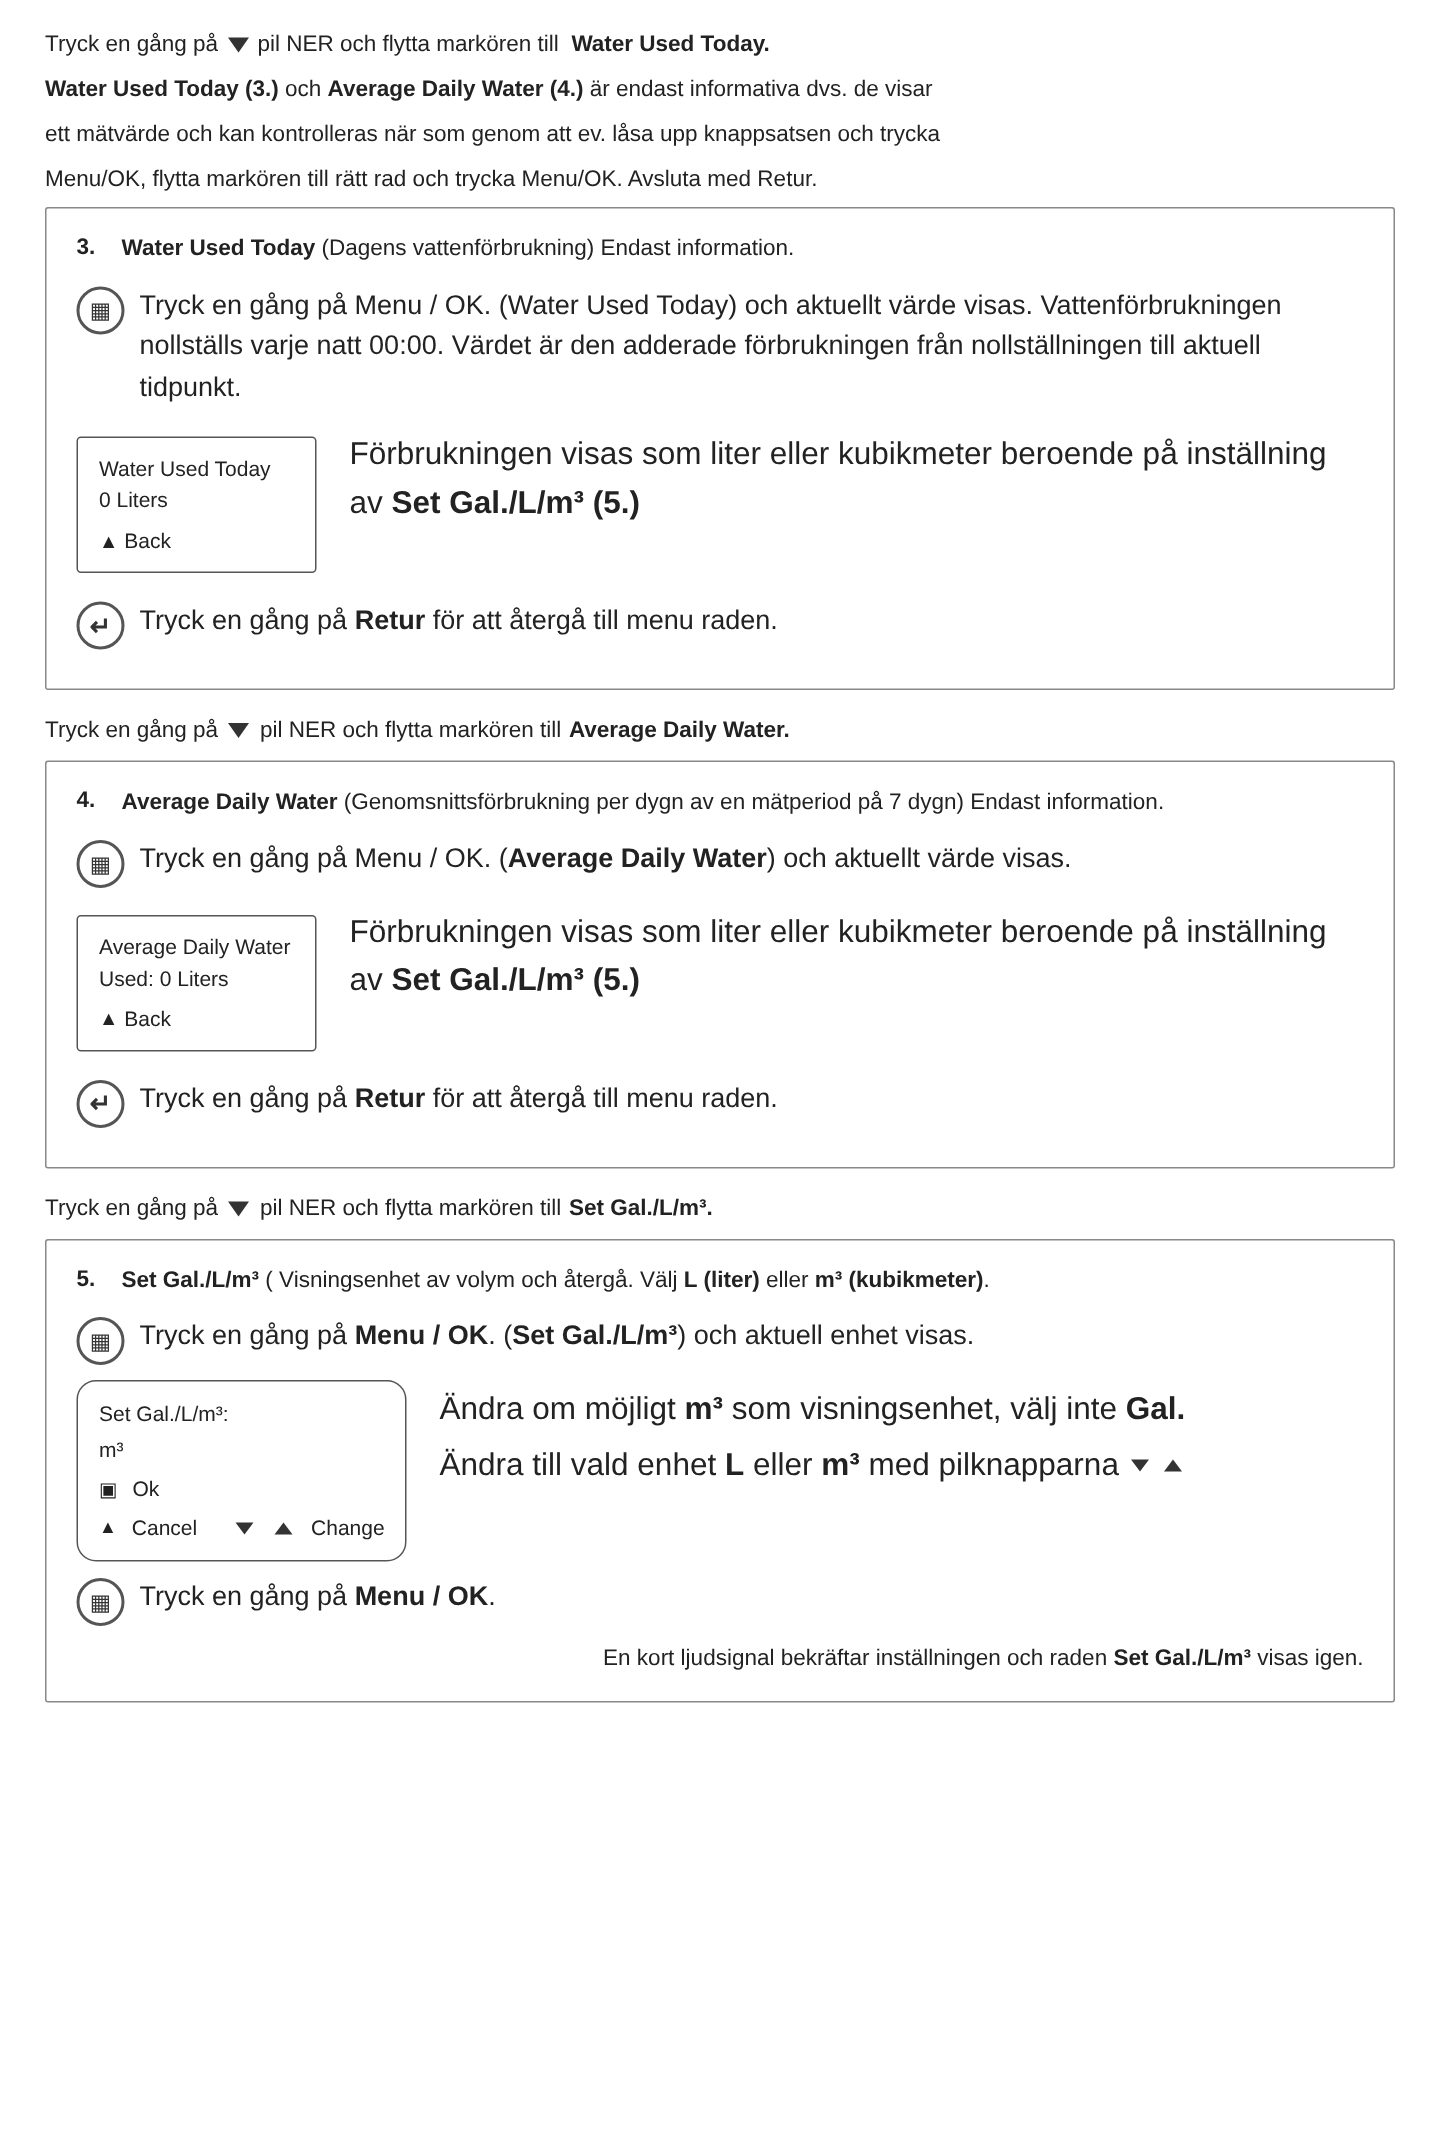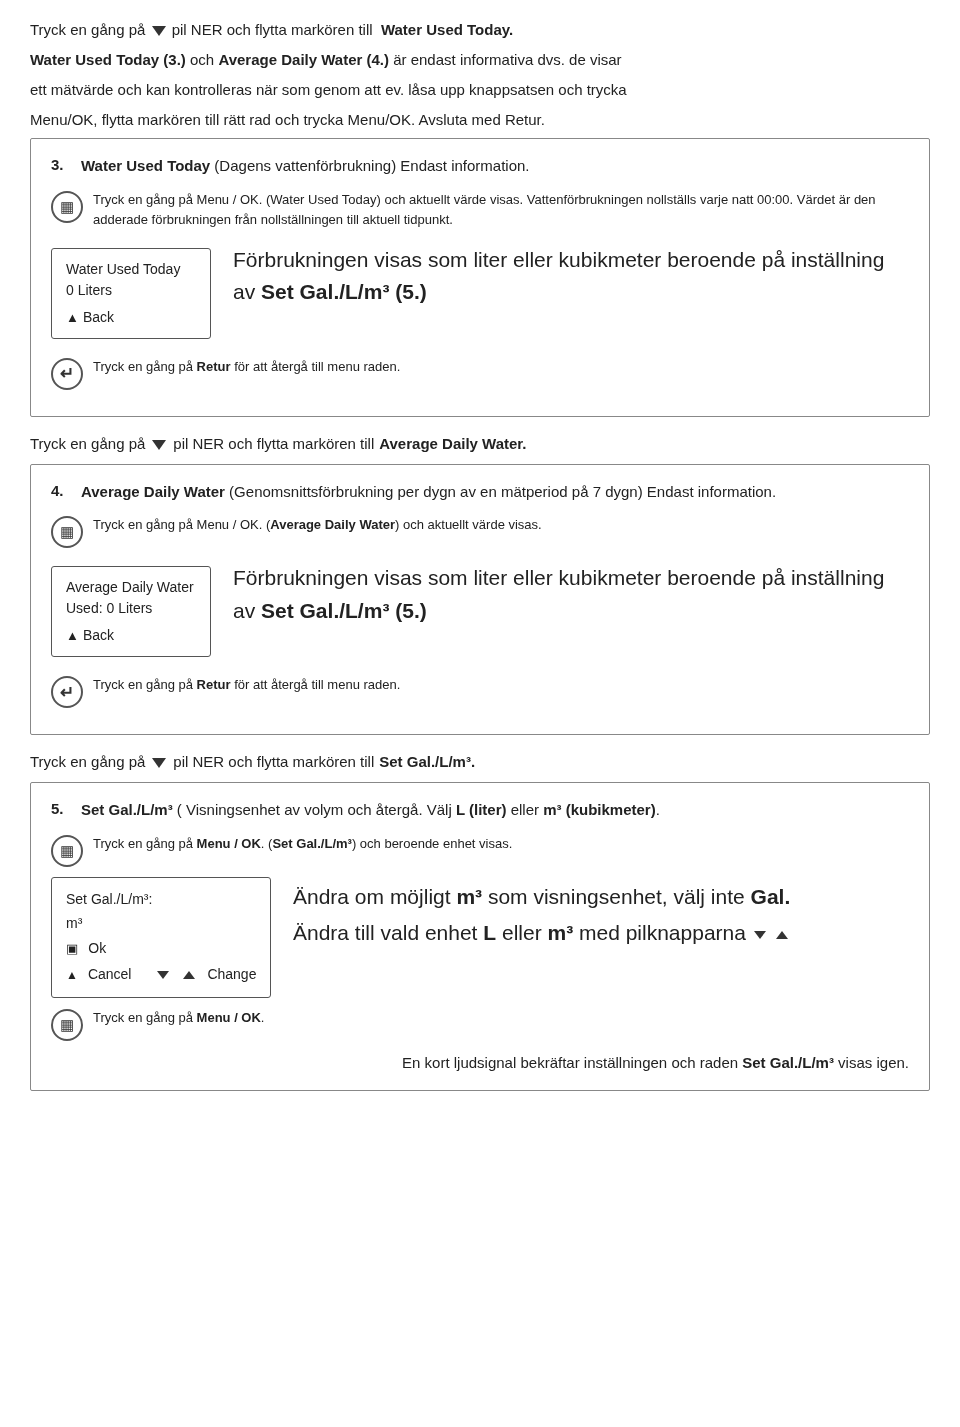--- a/index.html
+++ b/index.html
@@ -61,21 +61,21 @@
       content: '▦';
       font-size: 15px;
     }
     .icon-circle.return-icon::before {
       content: '↵';
       font-size: 17px;
       font-weight: bold;
     }
     .icon-text {
       line-height: 1.55;
-      font-size: 13px;
+      font-size: 18px;
     }
     .display-box {
       border: 1.5px solid #555;
       border-radius: 3px;
       padding: 10px 14px 10px 14px;
       min-width: 160px;
       max-width: 200px;
       margin: 8px 0 8px 0;
       font-size: 14px;
       line-height: 1.5;
@@ -123,21 +123,21 @@
       height: 0;
       border-left: 7px solid transparent;
       border-right: 7px solid transparent;
       border-bottom: 10px solid #333;
       margin: 0 2px;
       vertical-align: middle;
     }
     .display-box-inner { font-weight: normal; }
     .set-gal-box {
       border: 1.5px solid #555;
-      border-radius: 3px;
+      border-radius: 13px;
       padding: 10px 14px 10px 14px;
       min-width: 170px;
       max-width: 220px;
       font-size: 14px;
       line-height: 1.7;
     }
     .ok-cancel-row {
       display: flex;
       align-items: center;
       gap: 10px;
@@ -254,21 +254,21 @@
   <div class="section-header">
     <span class="section-number">5.</span>
     <span class="section-title">
       <b>Set Gal./L/m³</b><span> ( Visningsenhet av volym och återgå. Välj </span><b>L (liter)</b><span> eller </span><b>m³ (kubikmeter)</b><span>.</span>
     </span>
   </div>
 
   <div class="icon-row">
     <div class="icon-circle menu-icon"></div>
     <span class="icon-text">
-      <span>Tryck en gång på </span><b>Menu / OK</b><span>. (</span><b>Set Gal./L/m³</b><span>) och beroende enhet visas.</span>
+      <span>Tryck en gång på </span><b>Menu / OK</b><span>. (</span><b>Set Gal./L/m³</b><span>) och aktuell enhet visas.</span>
     </span>
   </div>
 
   <div class="display-row">
     <div class="set-gal-box">
       <div>
         <span>Set Gal./L/m³:</span><br>
         <span>m³</span>
       </div>
       <div class="ok-cancel-row">

